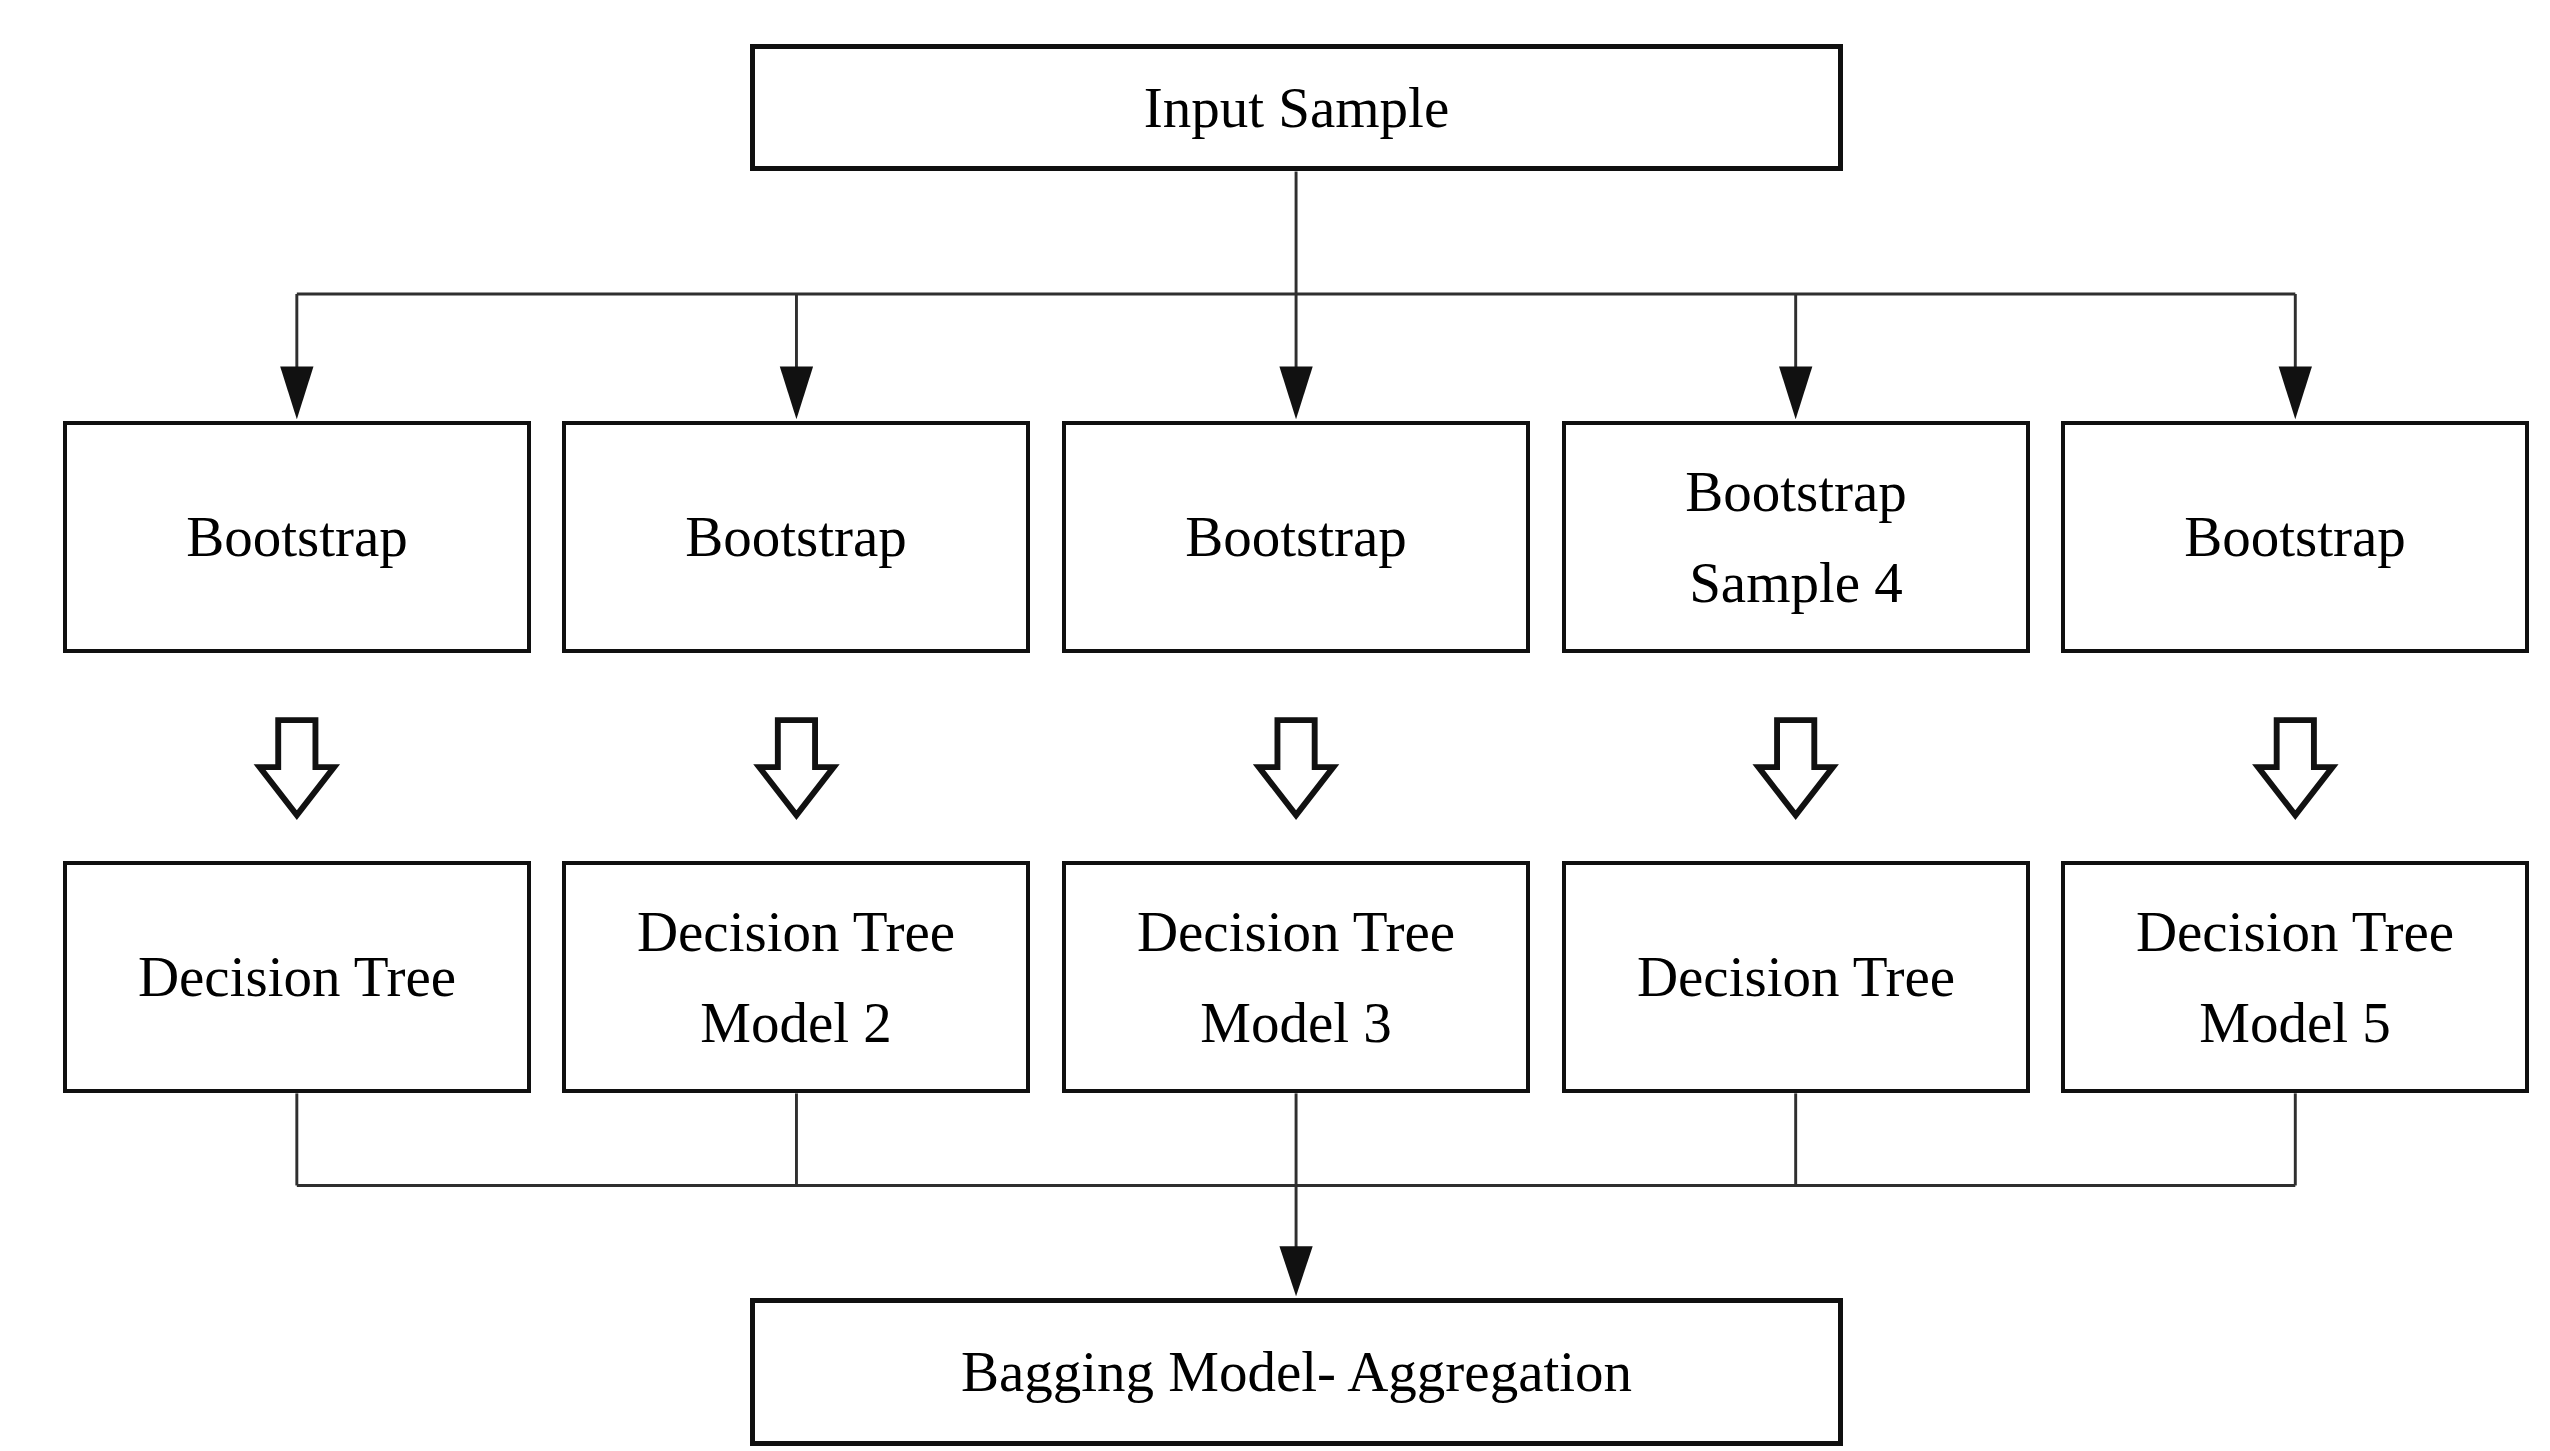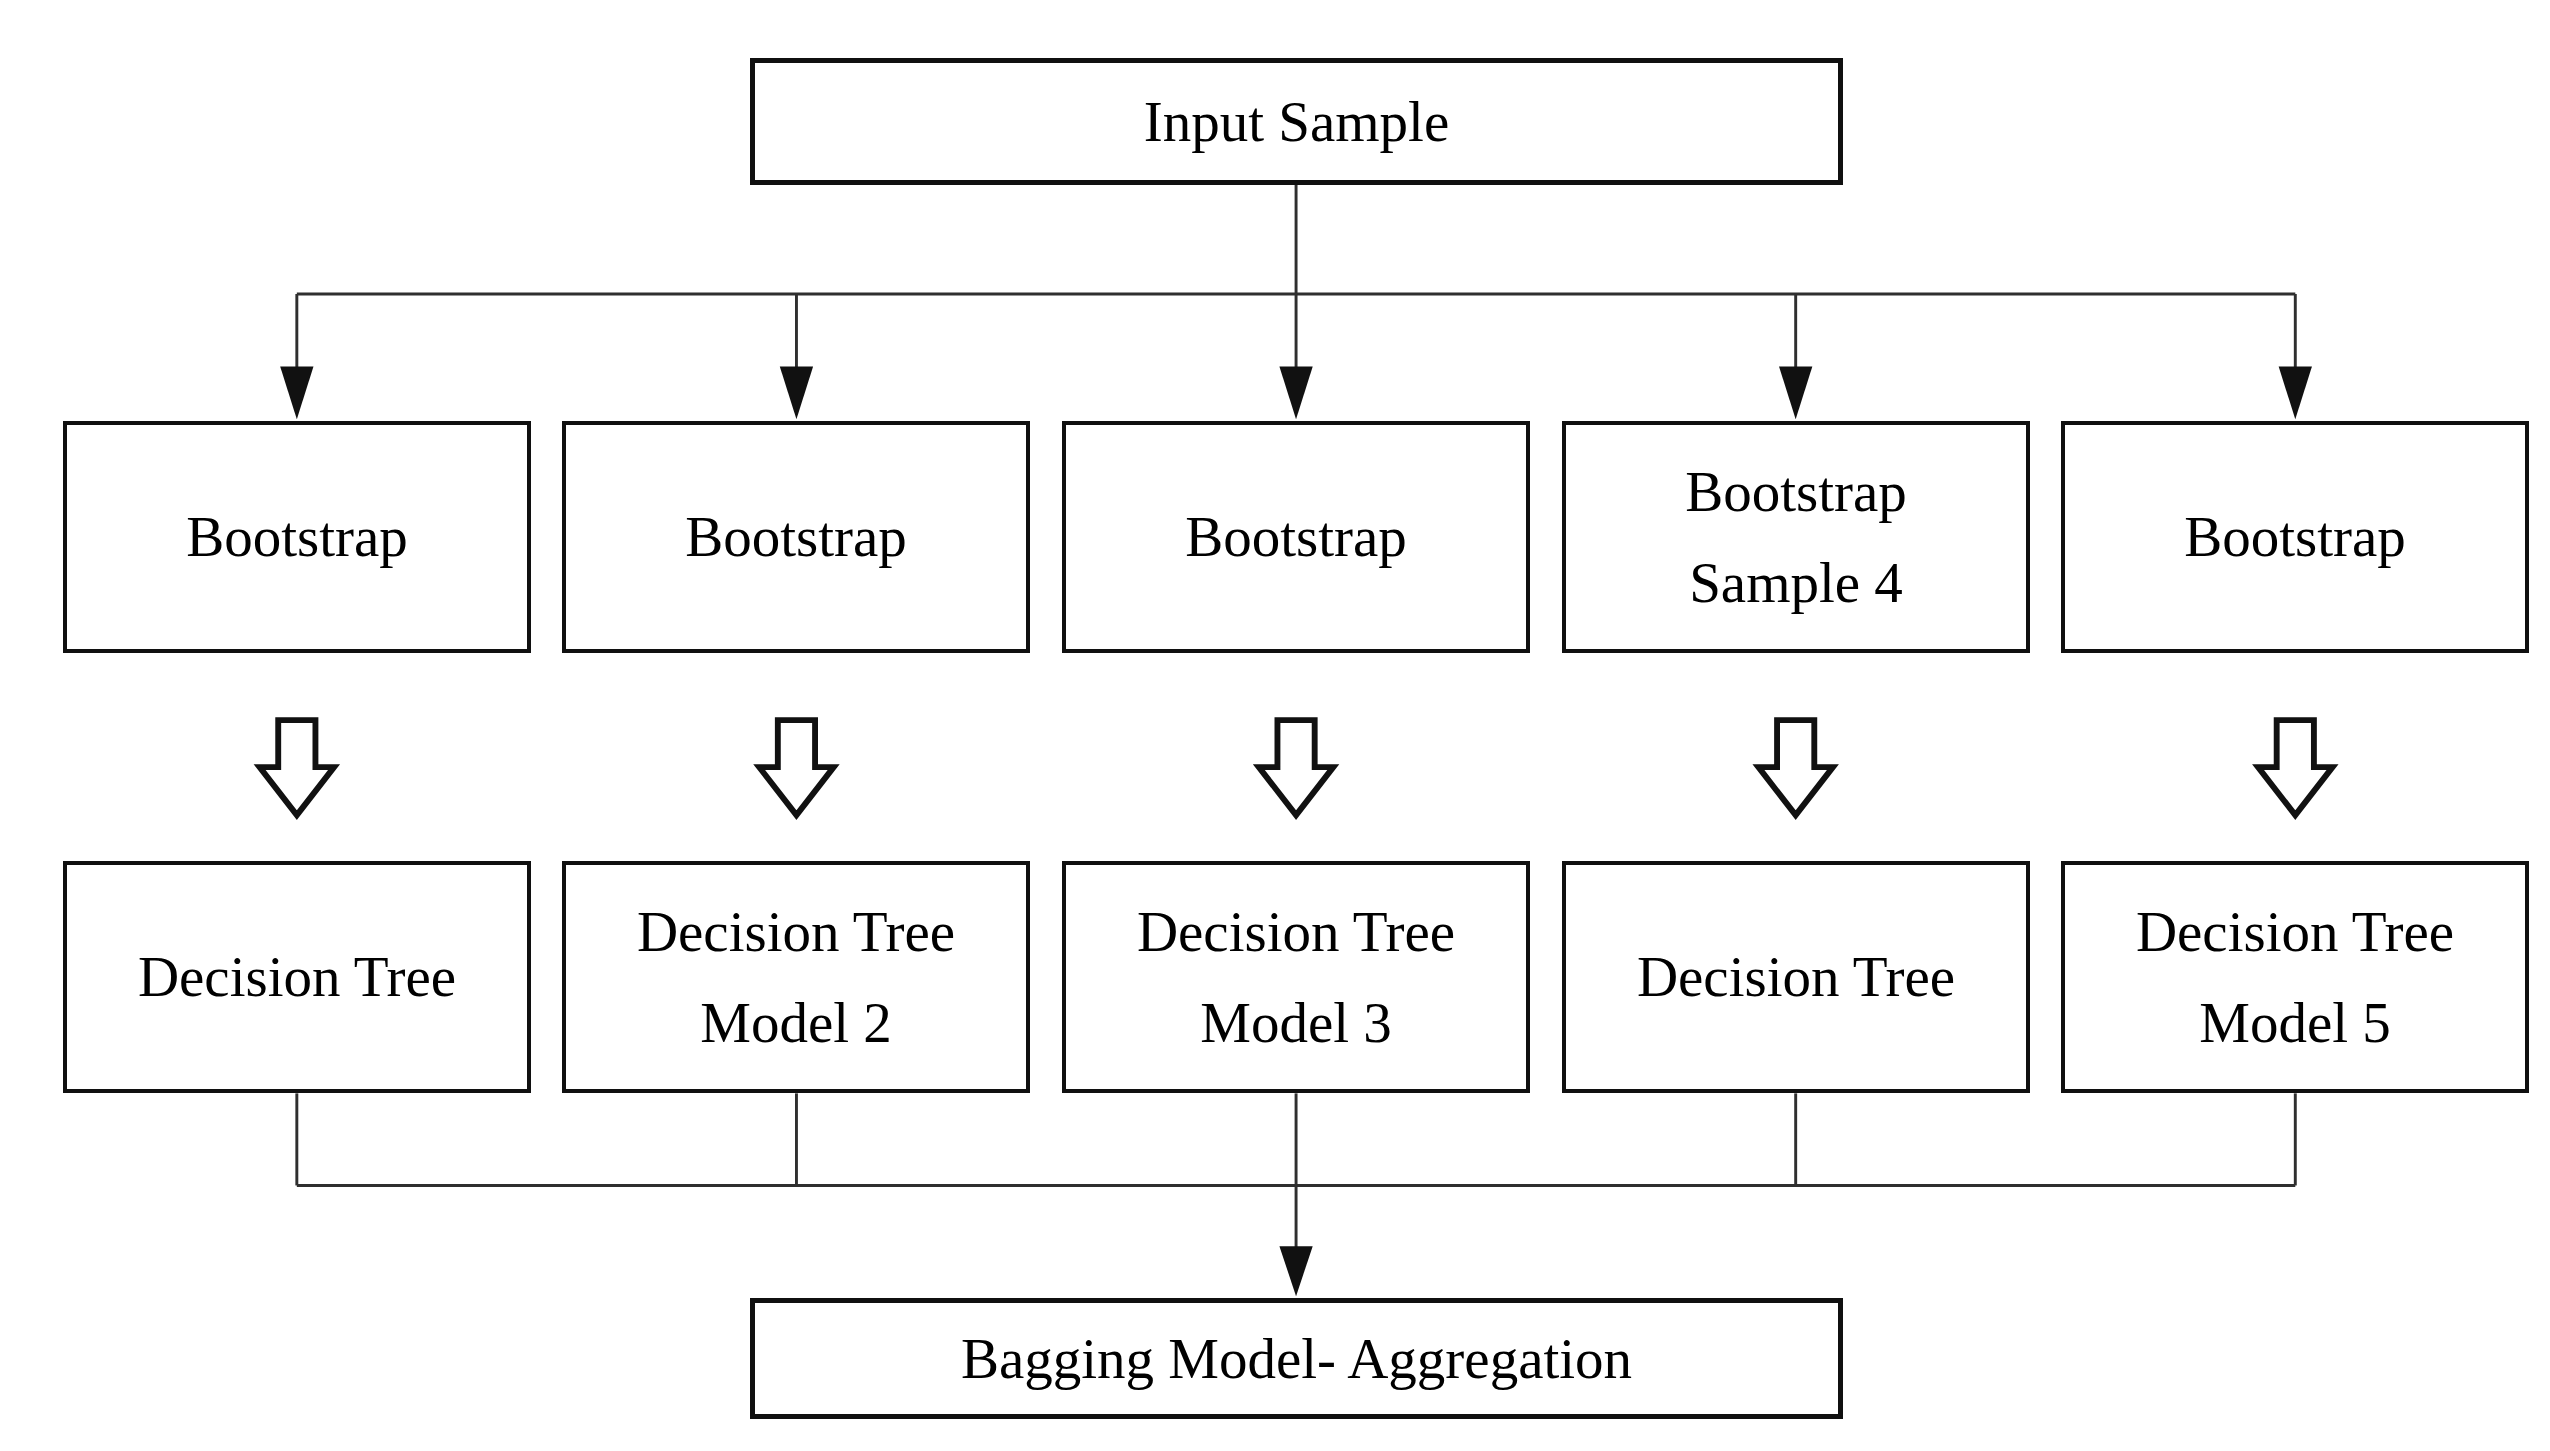--- a/index.html
+++ b/index.html
@@ -34,23 +34,23 @@
     justify-content: center;
     text-align: center;
     font-size: 57px;
     line-height: 1.6;
     white-space: nowrap;
   }
   .node.wide {
     border-width: 5.9px;
   }
   
-  .pos-input        { left: 750px;  top: 44px;   width: 1093px; height: 127px; margin-top: 14px; }
+  .pos-input        { left: 750px;  top: 44px;   width: 1093px; height: 127px; }
   
-  .pos-aggregation  { left: 750px;  top: 1298px; width: 1093px; height: 121px; }
+  .pos-aggregation  { left: 750px;  top: 1298px; width: 1093px; height: 148px; }
   
   .pos-bs-0 { left: 63px;   top: 421px; width: 468px; height: 232px; }
   .pos-bs-1 { left: 562px;  top: 421px; width: 468px; height: 232px; }
   .pos-bs-2 { left: 1062px; top: 421px; width: 468px; height: 232px; }
   .pos-bs-3 { left: 1562px; top: 421px; width: 468px; height: 232px; }
   .pos-bs-4 { left: 2061px; top: 421px; width: 468px; height: 232px; }
   
   .pos-dt-0 { left: 63px;   top: 861px; width: 468px; height: 232px; }
   .pos-dt-1 { left: 562px;  top: 861px; width: 468px; height: 232px; }
   .pos-dt-2 { left: 1062px; top: 861px; width: 468px; height: 232px; }

